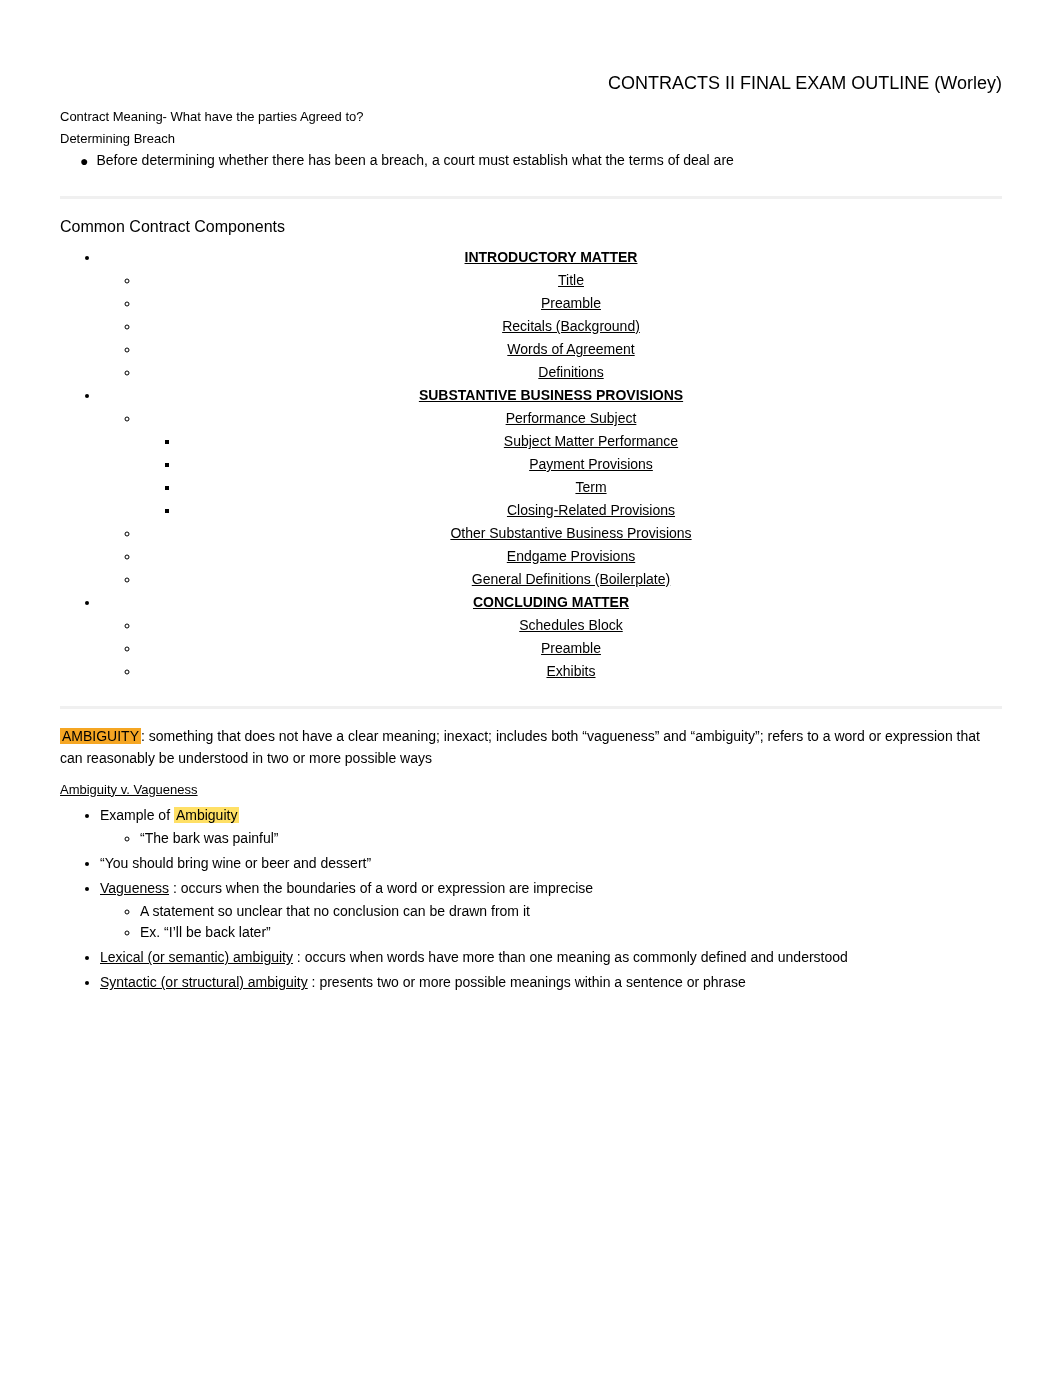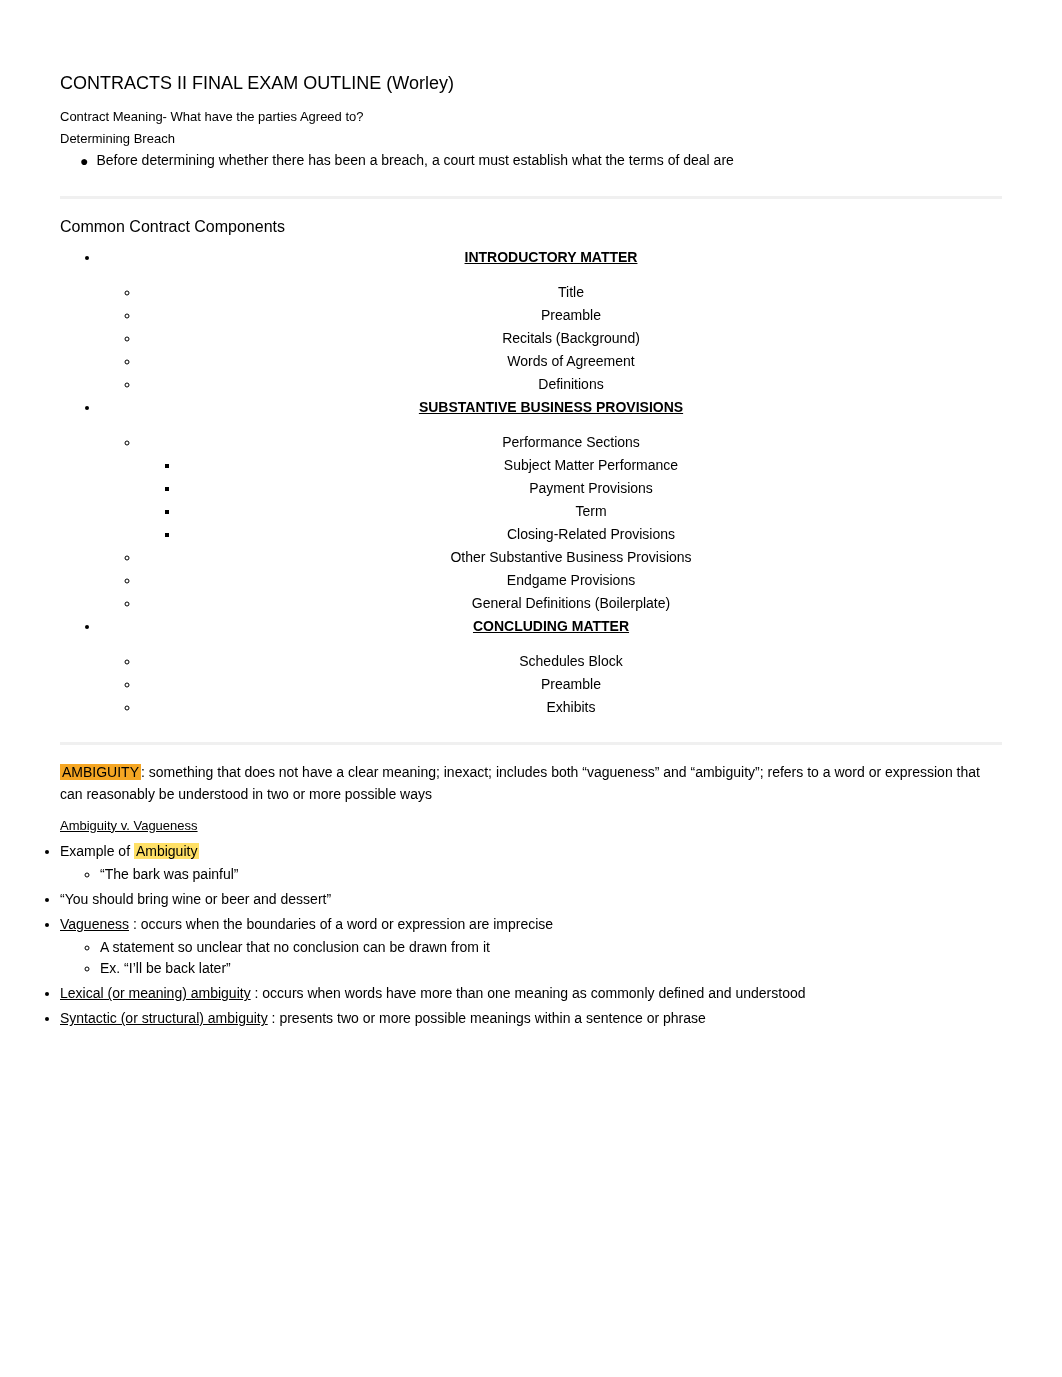--- a/index.html
+++ b/index.html
@@ -13,21 +13,21 @@
       font-size: 14px;
       color: #000;
       background: #fff;
       width: 1062px;
       min-height: 1377px;
       padding: 40px 60px;
       line-height: 1.5;
     }
 
     .page-title {
-      text-align: left;
+      text-align: right;
       font-size: 18px;
       font-weight: normal;
       margin-bottom: 10px;
       margin-top: 30px;
     }
 
     .subtitle-line {
       font-size: 13px;
       margin-bottom: 2px;
     }
@@ -72,22 +72,23 @@
       text-align: center;
     }
 
     ul.level1 > li.bold-item span.underline {
       text-decoration: underline;
     }
 
     ul.level2 {
       list-style-type: circle;
       margin-left: 40px;
-      margin-top: 14px;
-      margin-bottom: 2px;
+      margin-top: 2px;
+      margin-bottom: 2px;
+      text-decoration: underline;
     }
 
     ul.level2 > li {
       margin-bottom: 2px;
       font-weight: normal;
       text-transform: none;
     }
 
     ul.level3 {
       list-style-type: square;
@@ -121,20 +122,21 @@
     }
 
     .ambiguity-subheading {
       font-size: 13px;
       margin-bottom: 6px;
       text-decoration: underline;
     }
 
     .amb-bullet-list {
       list-style-type: disc;
+      margin-left: 40px;
     }
 
     .amb-bullet-list > li {
       margin-bottom: 4px;
     }
 
     ul.level2-circ {
       list-style-type: circle;
       margin-left: 40px;
       margin-top: 2px;
@@ -180,21 +182,21 @@
         <li><span>Recitals (Background)</span></li>
         <li><span>Words of Agreement</span></li>
         <li><span>Definitions</span></li>
       </ul>
     </li>
 
     <li class="bold-item">
       <span class="underline">SUBSTANTIVE BUSINESS PROVISIONS</span>
       <ul class="level2">
         <li>
-          <span>Performance Sections</span>
+          <span>Performance Subject</span>
           <ul class="level3">
             <li><span>Subject Matter Performance</span></li>
             <li><span>Payment Provisions</span></li>
             <li><span>Term</span></li>
             <li><span>Closing-Related Provisions</span></li>
           </ul>
         </li>
         <li><span>Other Substantive Business Provisions</span></li>
         <li><span>Endgame Provisions</span></li>
         <li><span>General Definitions (Boilerplate)</span></li>
@@ -237,21 +239,21 @@
 
     <li>
       <span class="underline-text">Vagueness</span><span> : occurs when the boundaries of a word or expression are imprecise</span>
       <ul class="level2-circ">
         <li><span>A statement so unclear that no conclusion can be drawn from it</span></li>
         <li><span>Ex. “I’ll be back later”</span></li>
       </ul>
     </li>
 
     <li>
-      <span class="underline-text">Lexical (or meaning) ambiguity</span><span>  : occurs when words have more than one meaning as commonly defined and understood</span>
+      <span class="underline-text">Lexical (or semantic) ambiguity</span><span>  : occurs when words have more than one meaning as commonly defined and understood</span>
     </li>
 
     <li>
       <span class="underline-text">Syntactic (or structural) ambiguity</span><span>  : presents two or more possible meanings within a sentence or phrase</span>
     </li>
 
   </ul>
 </div>
 
 </body></html>

